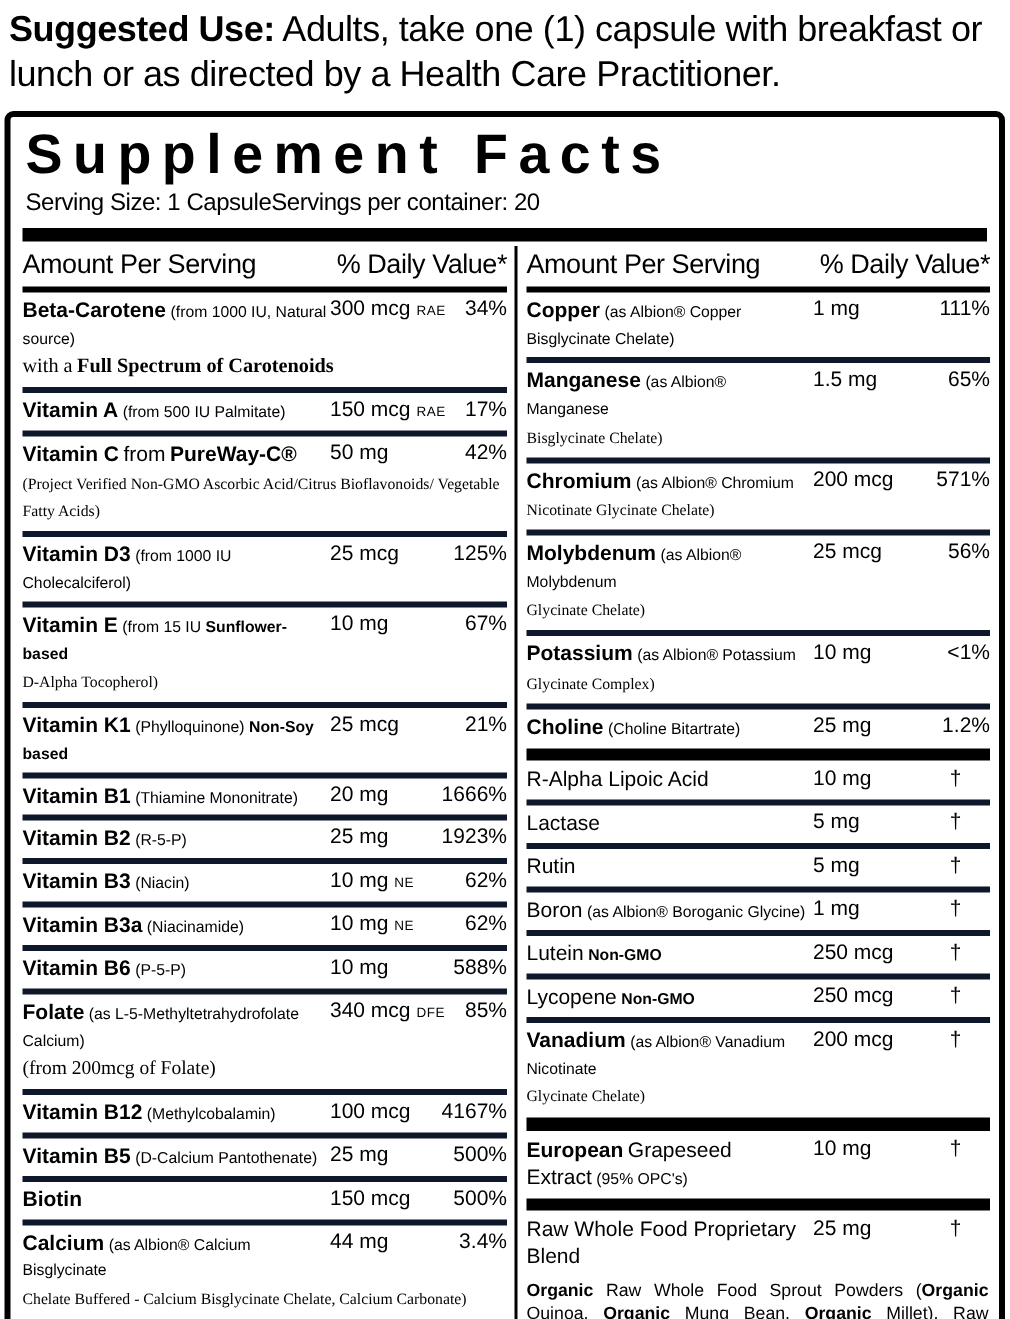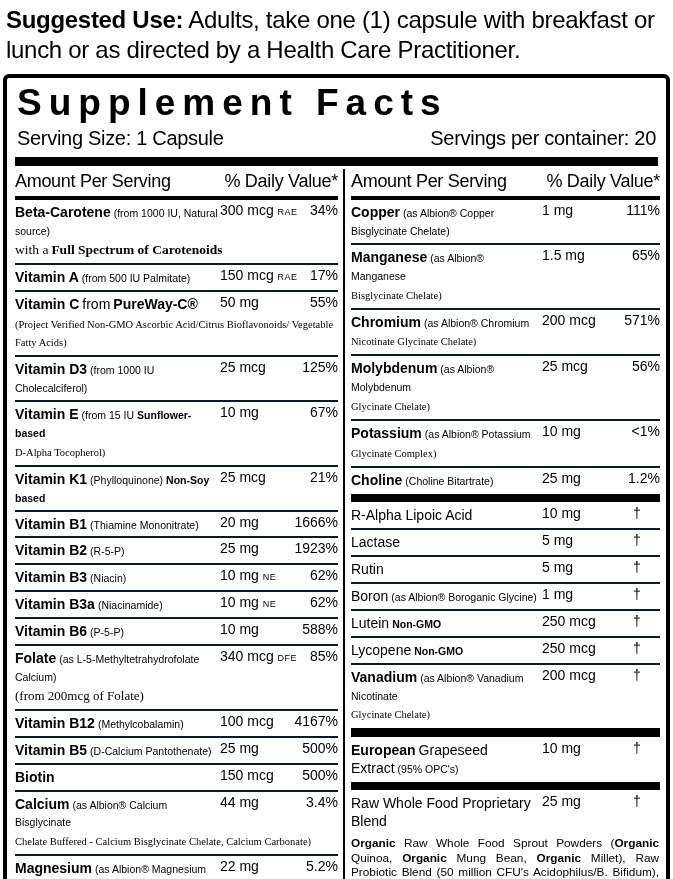--- a/index.html
+++ b/index.html
@@ -6,36 +6,36 @@
   html,body { margin:0; padding:0; background:#fff; color:#000;
     font-family:"Liberation Sans", sans-serif; }
   .page { width:673px; background:#fff; }
 
   .suggested { font-size:24px; line-height:1.24; margin:0; padding:5px 8px 9px 6px; letter-spacing:-0.3px; }
   .suggested b { font-weight:700; }
 
   .box { margin:0 3px; border:4px solid #000; border-radius:6px; padding:3px 4px 0 4px; }
 
   .title { font-weight:700; font-size:37px; letter-spacing:7px; margin:1px 0 0 6px; white-space:nowrap; }
-  .serving-row { display:flex; justify-content:space-between; font-size:20px; letter-spacing:-0.3px; padding:3px 6px 7px 6px; }
+  .serving-row { display:flex; font-size:16px; letter-spacing:-0.3px; padding:3px 6px 7px 6px; }
 
   .bar { background:#000; }
   .bar.thick { height:9px; margin:0 4px; }
   .bar.med { height:4.5px; margin:2px 0 0 0; }
   .bar.sec { height:8.5px; margin:1px 0; }
 
   .cols { display:flex; align-items:stretch; margin-top:3px; }
   .col { display:flex; flex-direction:column; }
   .col.left  { width:334px; border-right:2.5px solid #000; padding:0 5px 4px 4px; }
   .col.right { flex:1; padding:0 2px 4px 6px; }
 
   .col-head { display:flex; justify-content:space-between; font-size:18px; letter-spacing:-0.3px; padding:2px 0 2px 0; }
 
   .rows { display:flex; flex-direction:column; }
-  .rows .row { border-top:2px solid #0f172a; padding:3px 0 4px 0; }
+  .rows .row { border-top:4px solid #0f172a; padding:3px 0 4px 0; }
   .rows .row:first-child, .rows .row.nb { border-top:0; }
 
   .rl { display:flex; align-items:flex-start; }
   .nm { flex:1; line-height:1.12; padding-right:2px; }
   .nm span + span { margin-left:3px; }
   .pt-b  { font-weight:700; font-size:14px; }
   .pt-r  { font-weight:400; font-size:14px; }
   .pt-s  { font-weight:400; font-size:10.5px; }
   .pt-bs { font-weight:700; font-size:10.5px; }
 
@@ -93,21 +93,21 @@
               <div class="rl">
                 <div class="nm"><span class="pt-b">Vitamin A</span><span class="pt-s">(from 500 IU Palmitate)</span></div>
                 <div class="amt"><span>150 mcg</span> <span class="asuf">RAE</span></div>
                 <div class="dv">17%</div>
               </div>
             </div>
             <div class="row">
               <div class="rl">
                 <div class="nm"><span class="pt-b">Vitamin C</span><span class="pt-r">from</span><span class="pt-b">PureWay-C®</span></div>
                 <div class="amt"><span>50 mg</span></div>
-                <div class="dv">55%</div>
+                <div class="dv">42%</div>
               </div>
               <div class="sub"><span class="pt-s">(Project Verified Non-GMO Ascorbic Acid/Citrus Bioflavonoids/ Vegetable Fatty Acids)</span></div>
             </div>
             <div class="row">
               <div class="rl">
                 <div class="nm"><span class="pt-b">Vitamin D3</span><span class="pt-s">(from 1000 IU Cholecalciferol)</span></div>
                 <div class="amt"><span>25 mcg</span></div>
                 <div class="dv">125%</div>
               </div>
             </div>

